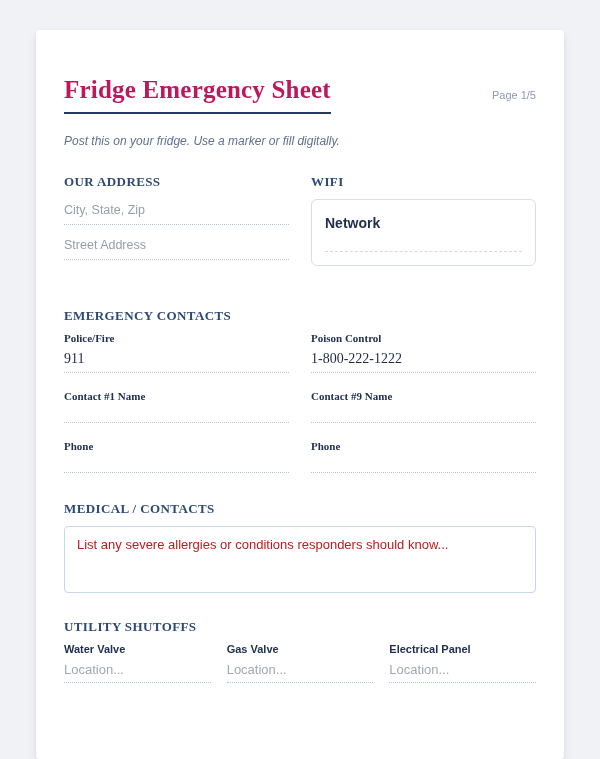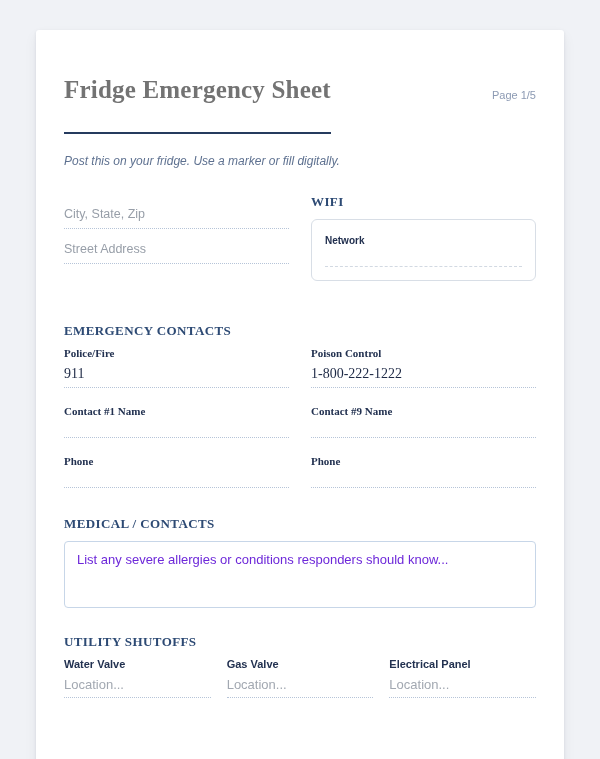--- a/index.html
+++ b/index.html
@@ -19,24 +19,24 @@
     box-shadow: 0 1px 3px rgba(25,35,55,0.10), 0 6px 14px rgba(25,35,55,0.06);
     padding: 46px 28px 76px;
     min-height: 720px;
   }
   
   .header { display: flex; justify-content: space-between; align-items: flex-start; }
   .title {
     font-family: "Liberation Serif", "DejaVu Serif", serif;
     font-size: 25px;
     font-weight: bold;
-    color: #737373;
+    color: #be185d;
     letter-spacing: 0.2px;
     display: inline-block;
-    padding-bottom: 28px;
+    padding-bottom: 8px;
     border-bottom: 2px solid #253b5e;
   }
   .page-indicator { font-size: 11px; color: #8c9ab3; padding-top: 13px; }
   .subtitle {
     margin-top: 20px;
     font-size: 12px;
     font-style: italic;
     color: #5e7190;
   }
   
@@ -55,21 +55,21 @@
     color: #979ea8;
     padding-bottom: 7px;
     border-bottom: 1px dotted #b6c4d8;
   }
   .wifi-box {
     margin-top: 9px;
     border: 1px solid #d8dee6;
     border-radius: 6px;
     padding: 15px 13px 13px;
   }
-  .wifi-label { font-size: 10px; font-weight: bold; color: #22304f; }
+  .wifi-label { font-size: 14px; font-weight: bold; color: #22304f; }
   .wifi-write { height: 21px; border-bottom: 1px dashed #d2d9e2; }
   .wifi-field + .wifi-field { margin-top: 13px; }
   
   .contacts { margin-top: 42px; }
   .contacts-grid { display: grid; grid-template-columns: 1fr 1fr; column-gap: 22px; }
   .field-label { font-size: 11px; font-weight: bold; color: #223150; }
   .field-value {
     font-size: 14px;
     color: #1d2945;
     margin-top: 7px;
@@ -81,21 +81,21 @@
   .cfield + .cfield { margin-top: 17px; }
   
   .medical { margin-top: 28px; }
   .medical-box {
     margin-top: 9px;
     height: 67px;
     border: 1px solid #c7d6e8;
     border-radius: 4px;
     padding: 10px 12px;
     font-size: 13px;
-    color: #6d28d9;
+    color: #b91c1c;
   }
   
   .utilities { margin-top: 26px; }
   .util-grid { display: grid; grid-template-columns: 1fr 1fr 1fr; column-gap: 16px; margin-top: 8px; }
   .util-placeholder {
     font-size: 13px;
     color: #a2a8b1;
     margin-top: 7px;
     padding-bottom: 5px;
     border-bottom: 1px dotted #b6c4d8;
@@ -107,20 +107,21 @@
 <div class="sheet">
 
   <div class="header">
     <h1 class="title">Fridge Emergency Sheet</h1>
     <div class="page-indicator">Page 1/5</div>
   </div>
   <div class="subtitle">Post this on your fridge. Use a marker or fill digitally.</div>
 
   <div class="row-two">
     <div>
+      <div class="sec-heading">OUR ADDRESS</div>
       <div class="addr-line">City, State, Zip</div>
       <div class="addr-line">Street Address</div>
     </div>
     <div>
       <div class="sec-heading">WIFI</div>
       <div class="wifi-box">
         <div class="wifi-field">
           <div class="wifi-label">Network</div>
           <div class="wifi-write"></div>
         </div>

